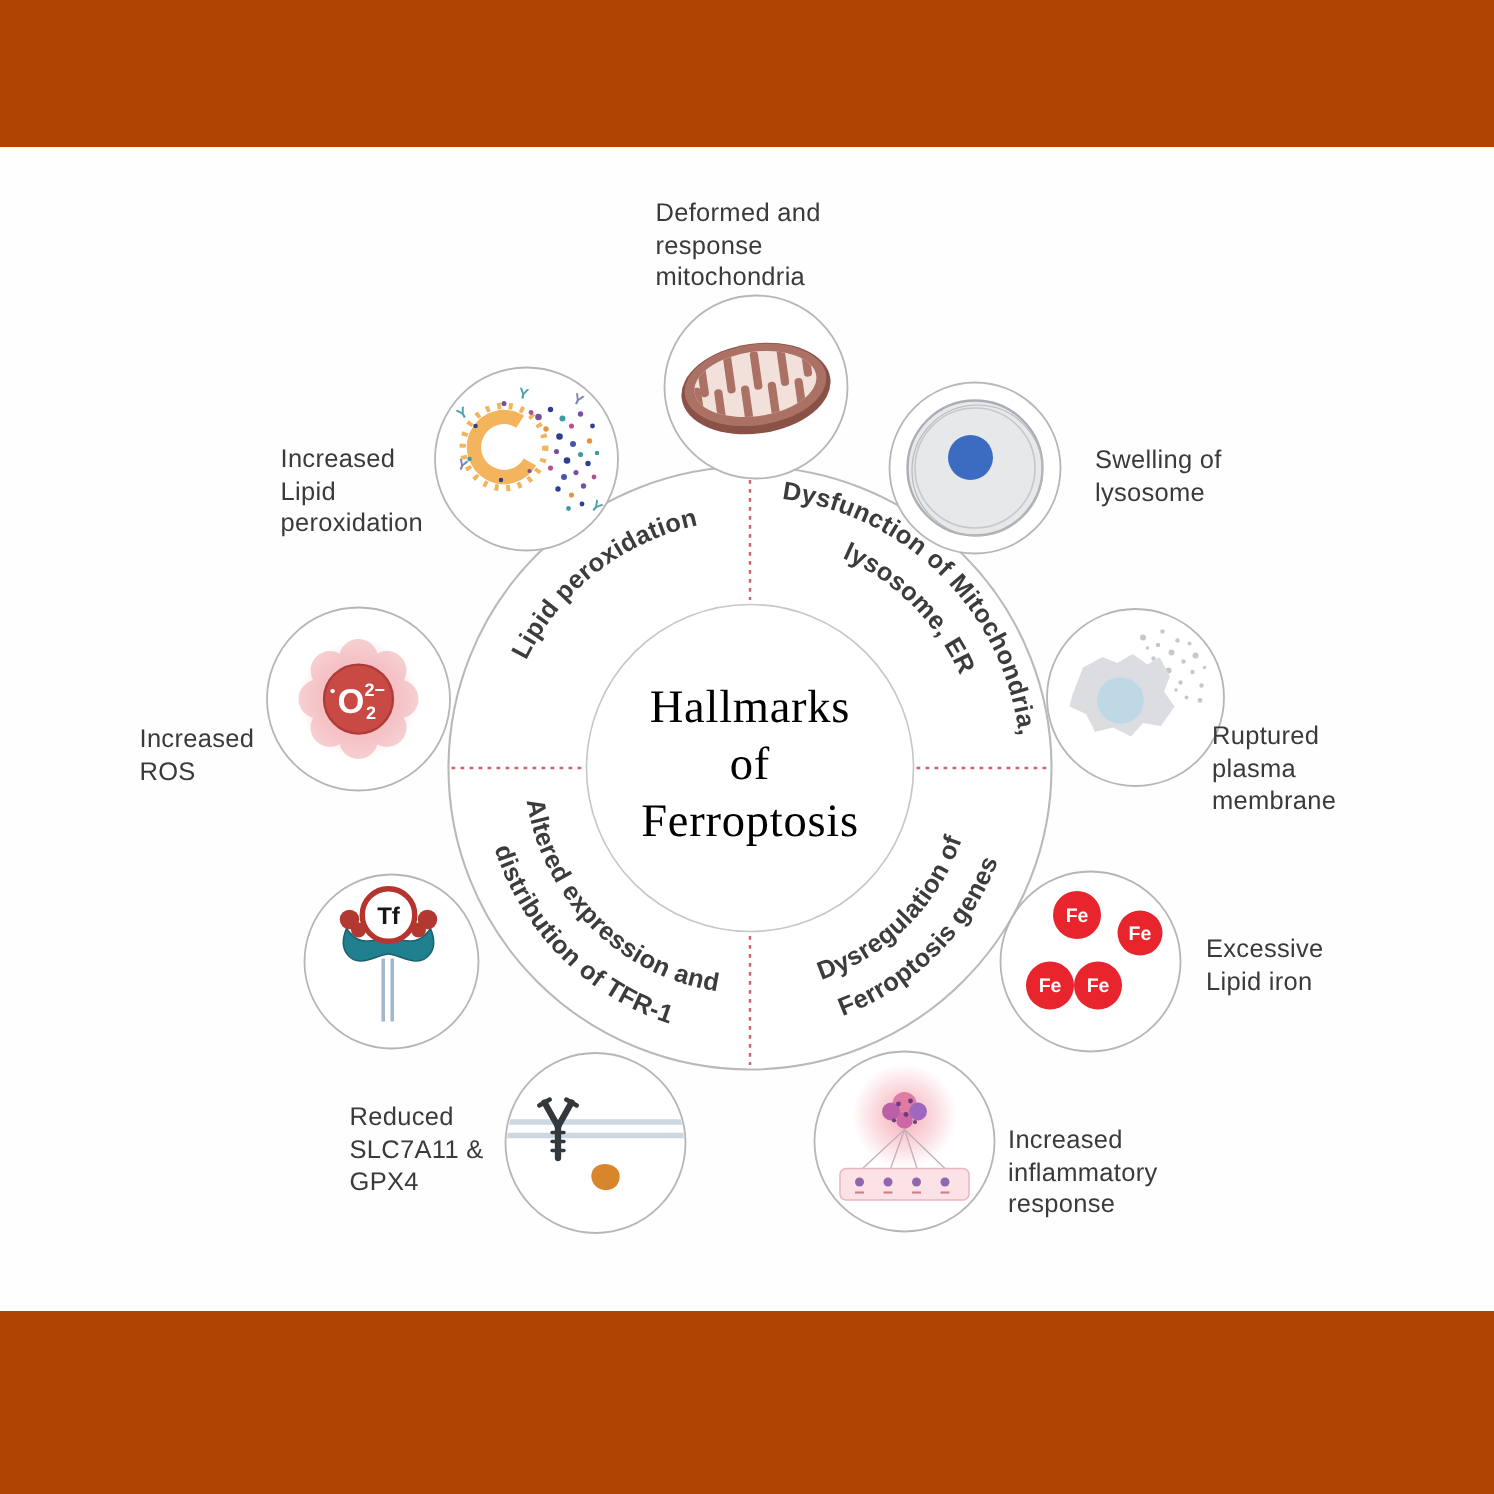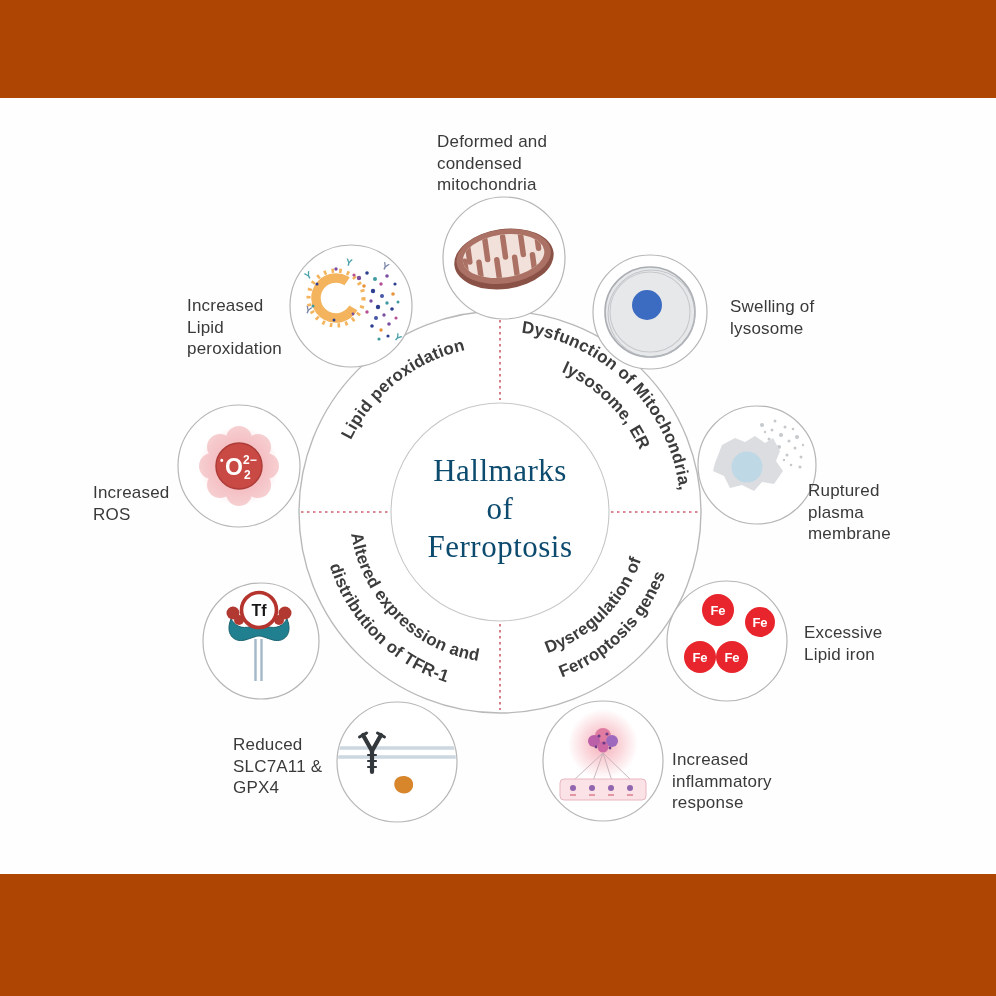--- a/index.html
+++ b/index.html
@@ -6,21 +6,21 @@
   .page{position:relative;width:996px;height:996px;background:#fefefe;overflow:hidden;
         font-family:"Liberation Sans", sans-serif;}
   .band{position:absolute;left:0;width:996px;background:var(--band,#ae4502);}
   .band-top{top:0;height:98px;}
   .band-bottom{top:874px;height:122px;}
   .diagram{position:absolute;left:0;top:0;width:996px;height:996px;}
   .label{position:absolute;white-space:pre-line;font-size:17px;line-height:21.5px;
          color:#3a3a3a;letter-spacing:.2px;}
   .center-title{position:absolute;left:350px;top:452px;width:300px;text-align:center;
          white-space:pre-line;font-family:"Liberation Serif", serif;font-size:31px;
-         line-height:38px;color:#0c4a6e;letter-spacing:.5px;}
+         line-height:38px;color:#000000;letter-spacing:.5px;}
   .ringtext{font-family:"Liberation Sans", sans-serif;font-size:17px;font-weight:700;
          fill:#3c3c3c;letter-spacing:.2px;}
 </style>
 </head>
 <body>
 
 <div class="page">
   <div class="band band-top"></div>
   <div class="band band-bottom"></div>
 
@@ -300,21 +300,21 @@
         </g>
       </g>
     </g>
   </svg>
 
   <div class="center-title">Hallmarks
 of
 Ferroptosis</div>
 
   <div class="label" style="left:437px;top:131px;">Deformed and
-condensed
+response
 mitochondria</div>
   <div class="label" style="left:187px;top:295px;">Increased
 Lipid
 peroxidation</div>
   <div class="label" style="left:730px;top:296px;">Swelling of
 lysosome</div>
   <div class="label" style="left:93px;top:482px;">Increased
 ROS</div>
   <div class="label" style="left:808px;top:480px;">Ruptured
 plasma

